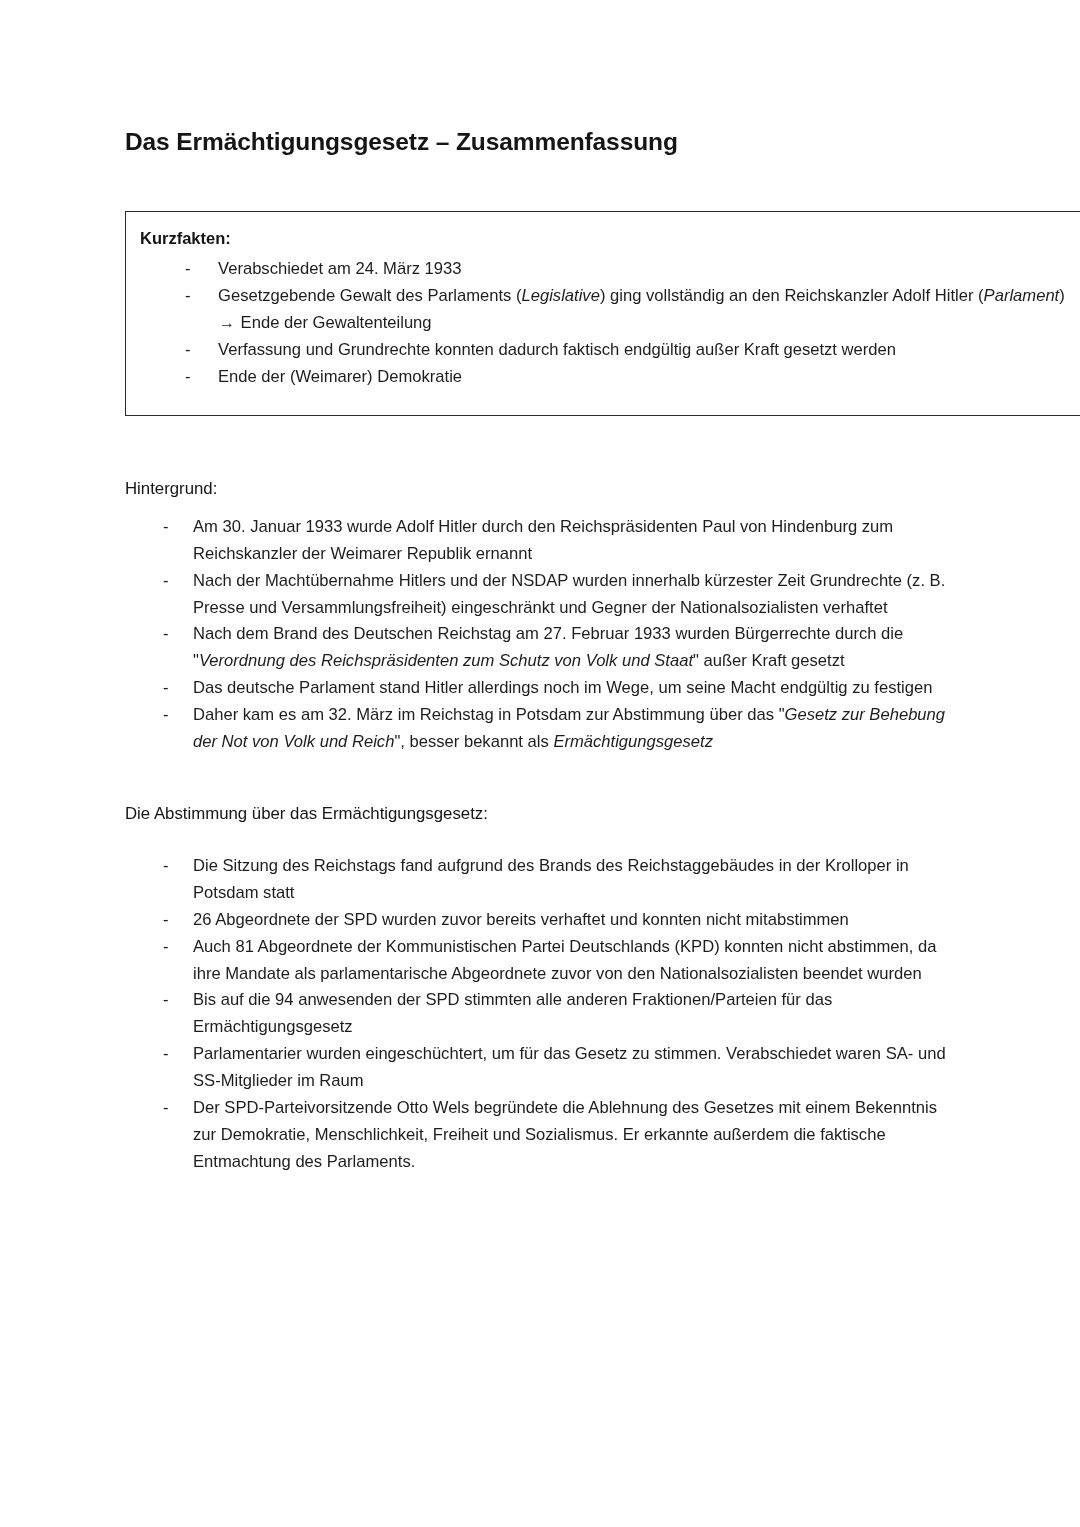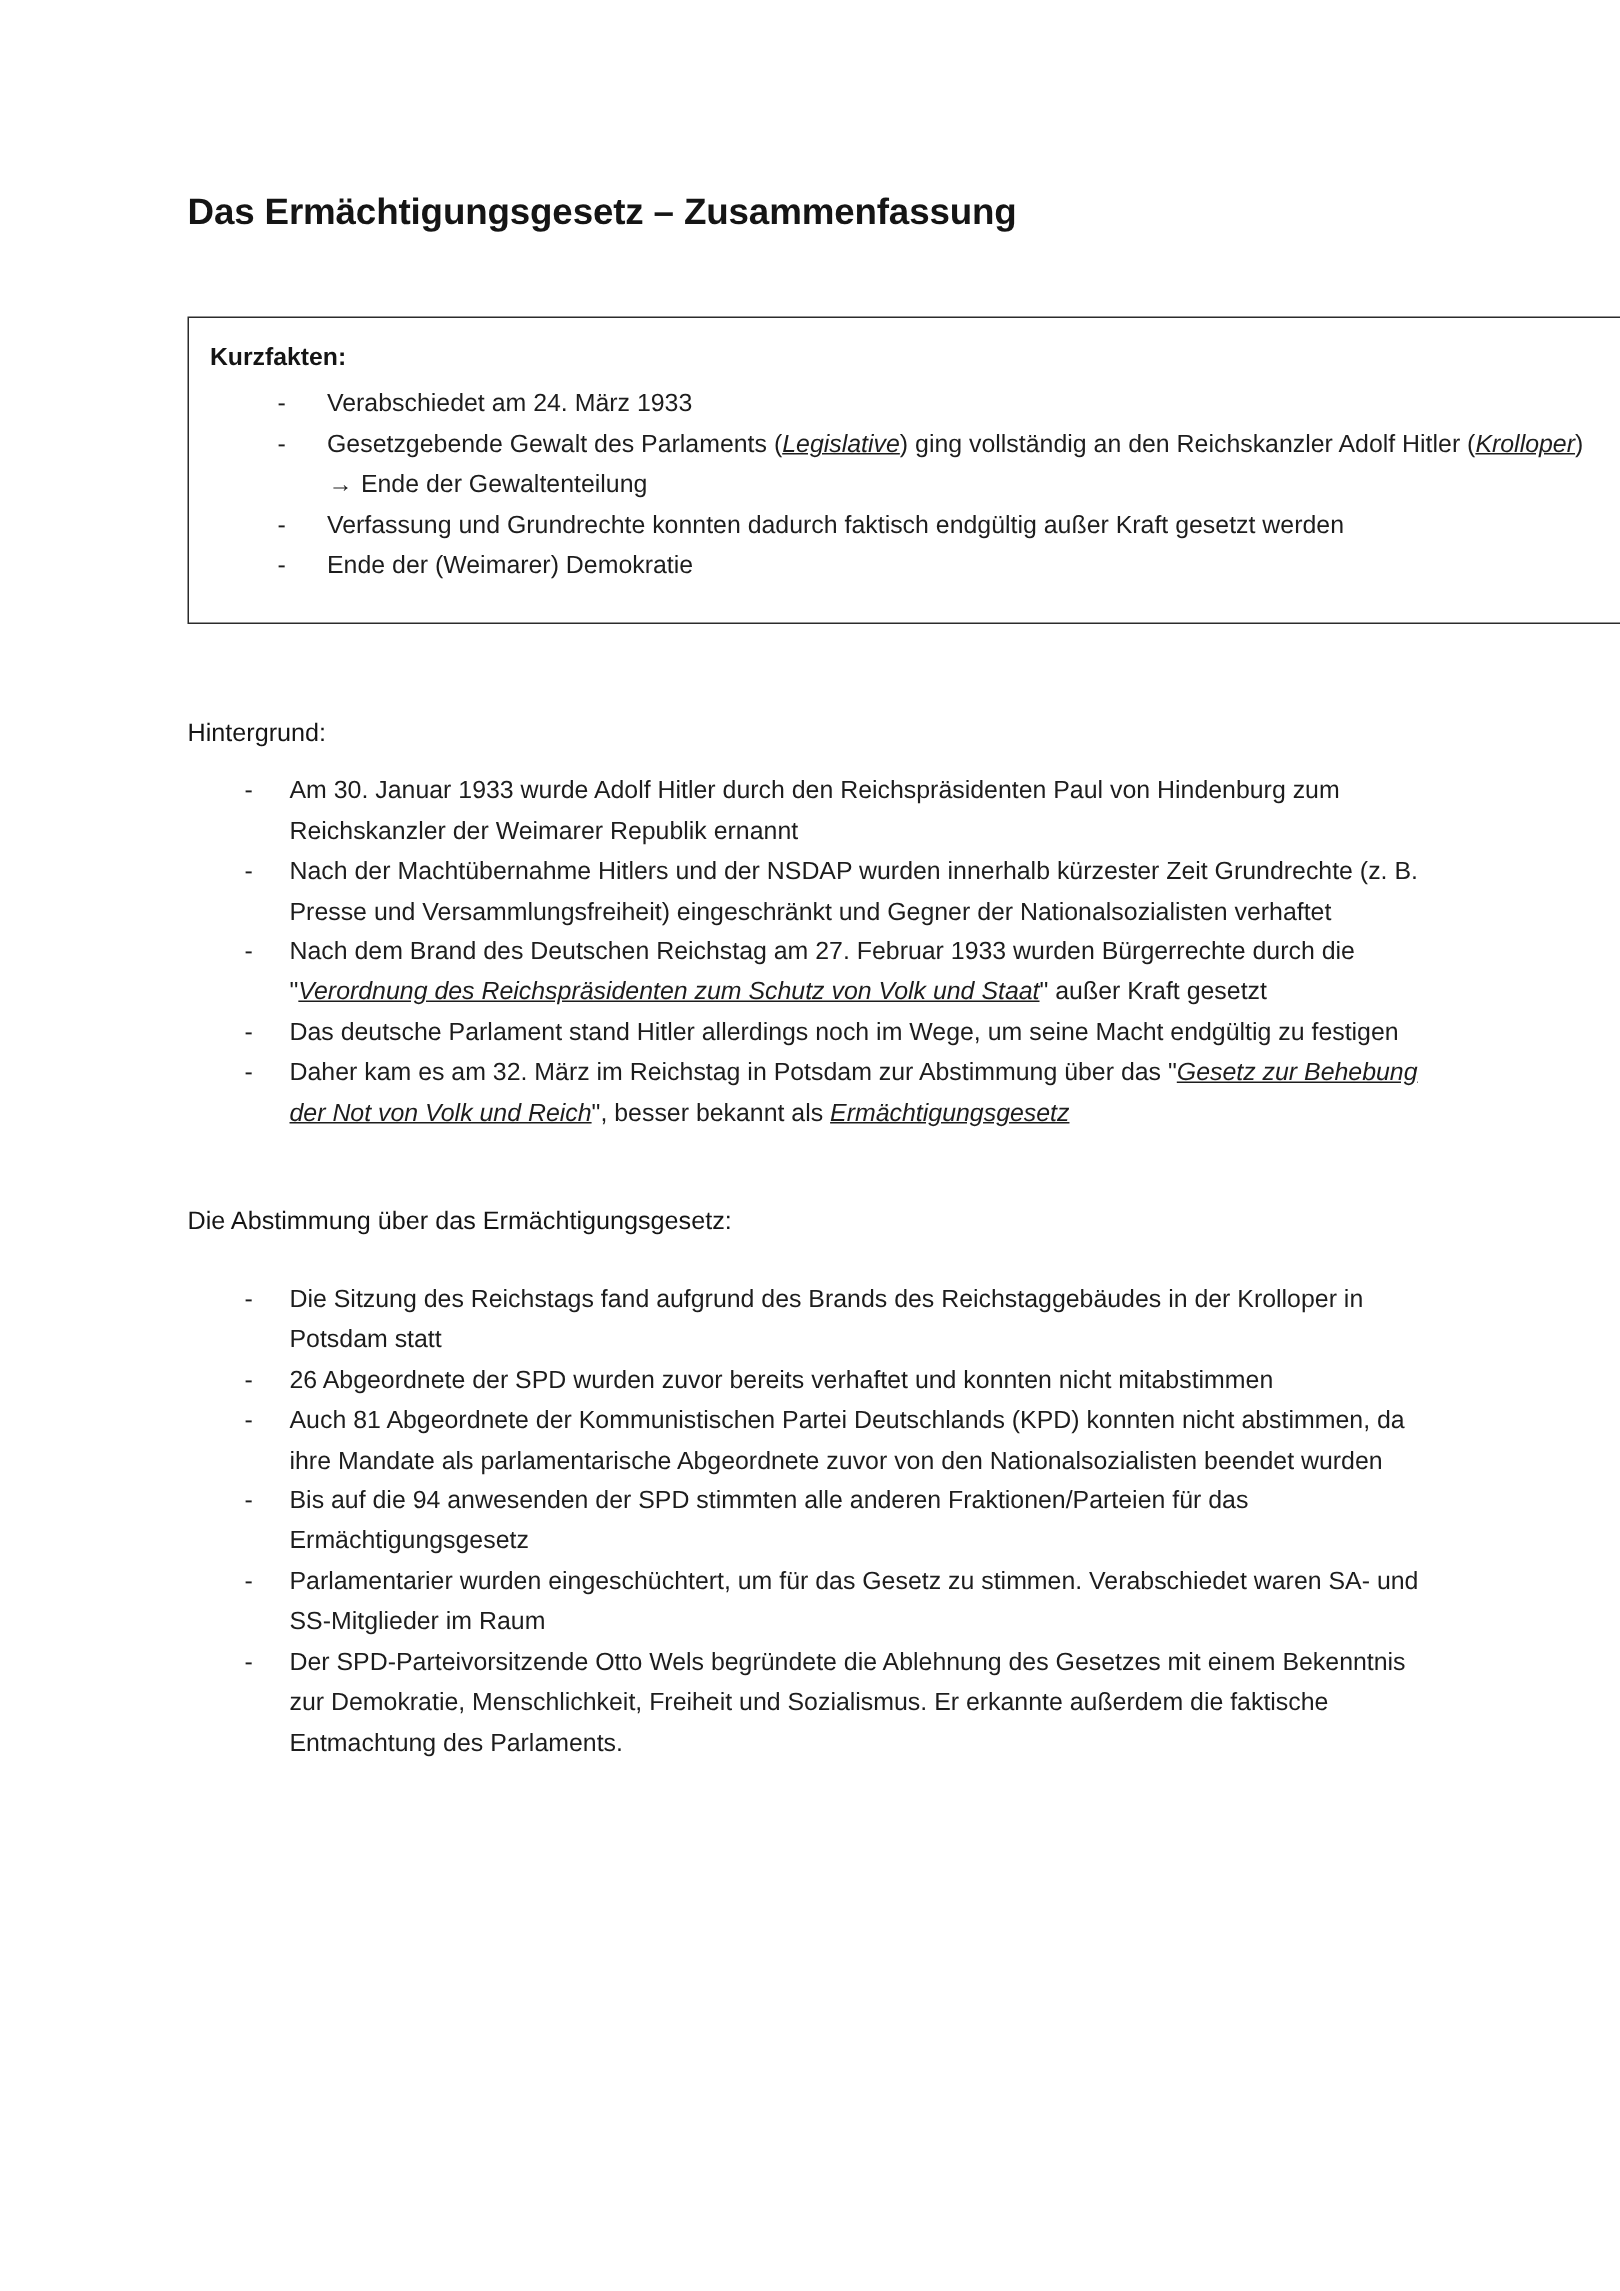--- a/index.html
+++ b/index.html
@@ -116,41 +116,40 @@
   }
   #section-abstimmung {
     margin-top: 45px;
   }
   #section-abstimmung .section-title {
     margin-bottom: 27px;
   }
 
   em.it {
     font-style: italic;
-    text-decoration: underline;
   }
   .arrow {
     font-weight: bold;
     font-size: 16px;
     padding: 0 1px;
   }
 </style>
 </head>
 <body>
 
 <div class="page">
   <div class="content">
 
     <h1 class="doc-title">Das Ermächtigungsgesetz – Zusammenfassung</h1>
 
     <div class="fact-box">
       <div class="fact-box-title">Kurzfakten:</div>
       <ul class="dashlist" id="fact-box-list">
           <li><span class="dash">-</span><span>Verabschiedet am 24. März 1933</span></li>
-          <li><span class="dash">-</span><span><span>Gesetzgebende Gewalt des Parlaments (</span><em class="it">Legislative</em><span>) ging vollständig an den Reichskanzler Adolf Hitler (</span><em class="it">Krolloper</em><span>) </span><span class="arrow">→</span><span> Ende der Gewaltenteilung</span></span></li>
+          <li><span class="dash">-</span><span><span>Gesetzgebende Gewalt des Parlaments (</span><em class="it">Legislative</em><span>) ging vollständig an den Reichskanzler Adolf Hitler (</span><em class="it">Parlament</em><span>) </span><span class="arrow">→</span><span> Ende der Gewaltenteilung</span></span></li>
           <li><span class="dash">-</span><span>Verfassung und Grundrechte konnten dadurch faktisch endgültig außer Kraft gesetzt werden</span></li>
           <li><span class="dash">-</span><span>Ende der (Weimarer) Demokratie</span></li>
         </ul>
     </div>
 
     <div class="section" id="section-hintergrund">
       <div class="section-title">Hintergrund:</div>
       <ul class="dashlist" id="hintergrund-list">
           <li><span class="dash">-</span><span>Am 30. Januar 1933 wurde Adolf Hitler durch den Reichspräsidenten Paul von Hindenburg zum Reichskanzler der Weimarer Republik ernannt</span></li>
           <li><span class="dash">-</span><span>Nach der Machtübernahme Hitlers und der NSDAP wurden innerhalb kürzester Zeit Grundrechte (z. B. Presse und Versammlungsfreiheit) eingeschränkt und Gegner der Nationalsozialisten verhaftet</span></li>

